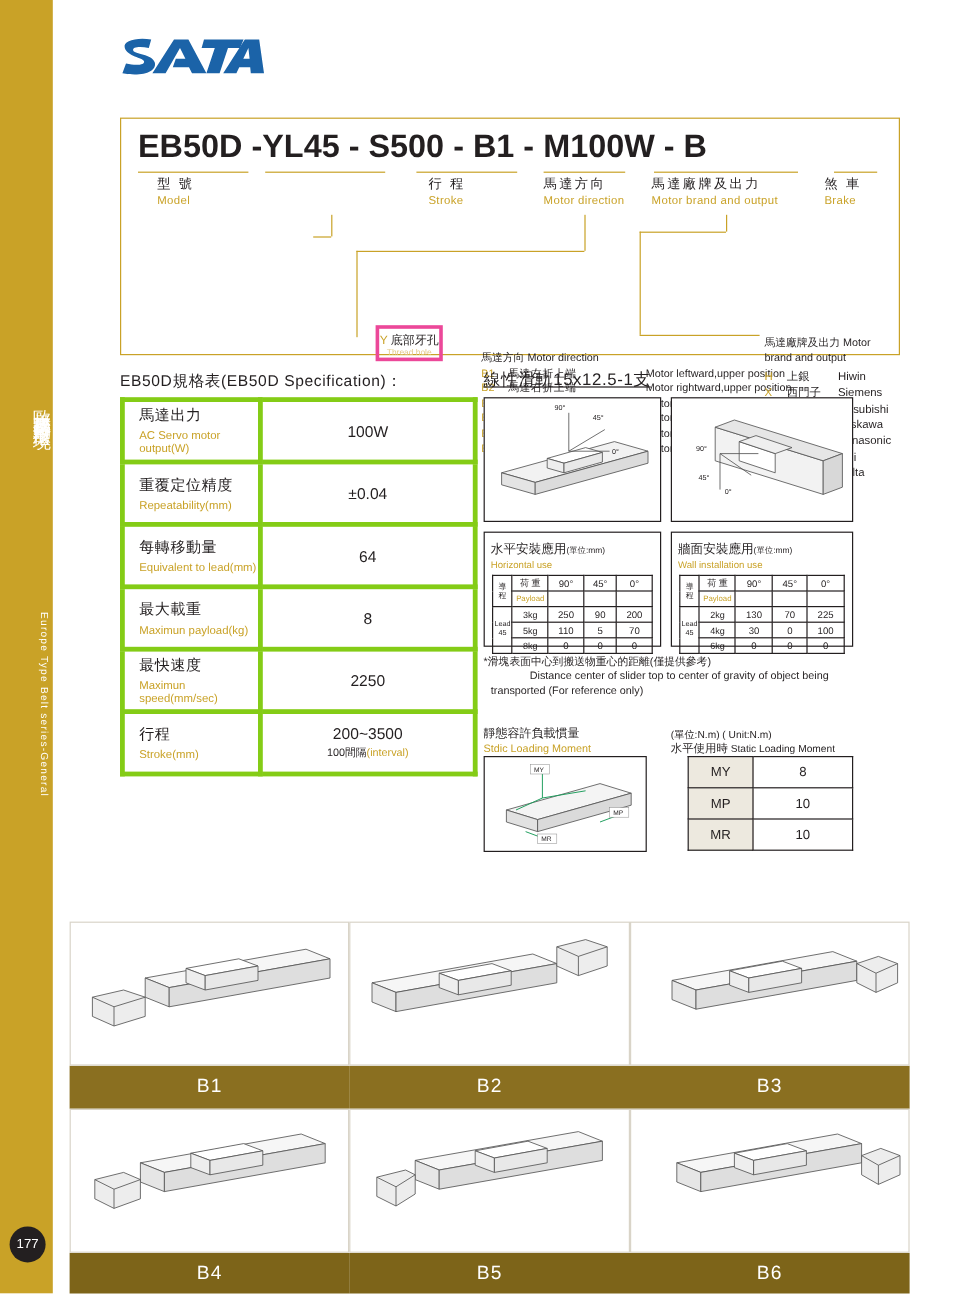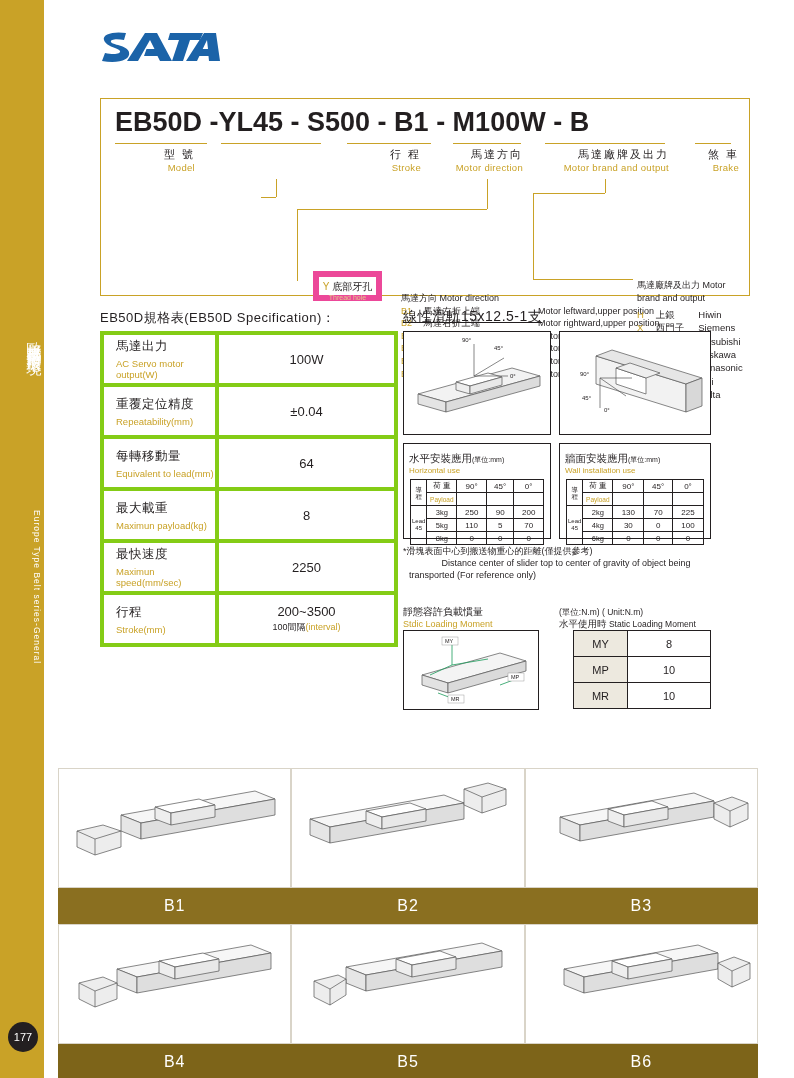--- a/index.html
+++ b/index.html
@@ -55,30 +55,30 @@
     position: absolute; left: 100px; top: 98px; width: 650px; height: 198px;
     border: 1px solid #c9a227;
   }
   .code-line {
     position: absolute; left: 14px; top: 8px;
     font-size: 27px; font-weight: bold; letter-spacing: 0px;
     color: #231f20;
     font-family: "Liberation Sans", sans-serif;
     white-space: nowrap;
   }
-  .label-grp { position: absolute; text-align: right; font-size: 11px; line-height: 14px; }
+  .label-grp { position: absolute; text-align: left; font-size: 11px; line-height: 14px; }
   .label-grp .cn { color: #231f20; letter-spacing: 2px; }
   .label-grp .en { color: #c9a227; font-size: 9.5px; letter-spacing: 0.3px; }
   .uline { position: absolute; border-bottom: 1px solid #c9a227; }
   .vline { position: absolute; border-left: 1px solid #c9a227; }
   .hline { position: absolute; border-top: 1px solid #c9a227; }
 
   .thread-box {
-    position: absolute; left: 212px; top: 172px; width: 69px; height: 30px;
-    border: 6px solid #ec4899; text-align: center; padding-top: 3px;
+    position: absolute; left: 212px; top: 172px; width: 56px; height: 30px;
+    border: 3px solid #ec4899; text-align: center; padding-top: 3px;
   }
   .thread-box .cn { font-size: 10px; color: #231f20; }
   .thread-box .en { font-size: 7px; color: #e3c98a; }
 
   .dir-list { position: absolute; left: 300px; top: 193px; font-size: 9px; line-height: 12.6px; }
   .dir-list .hdr { color: #231f20; }
   .dir-list .row { white-space: nowrap; }
   .dir-list .code { color: #c9a227; display: inline-block; width: 20px; }
   .dir-list .cn { color: #231f20; display:inline-block; width: 112px; letter-spacing:0.5px;}
   .dir-list .en { color: #231f20; }

